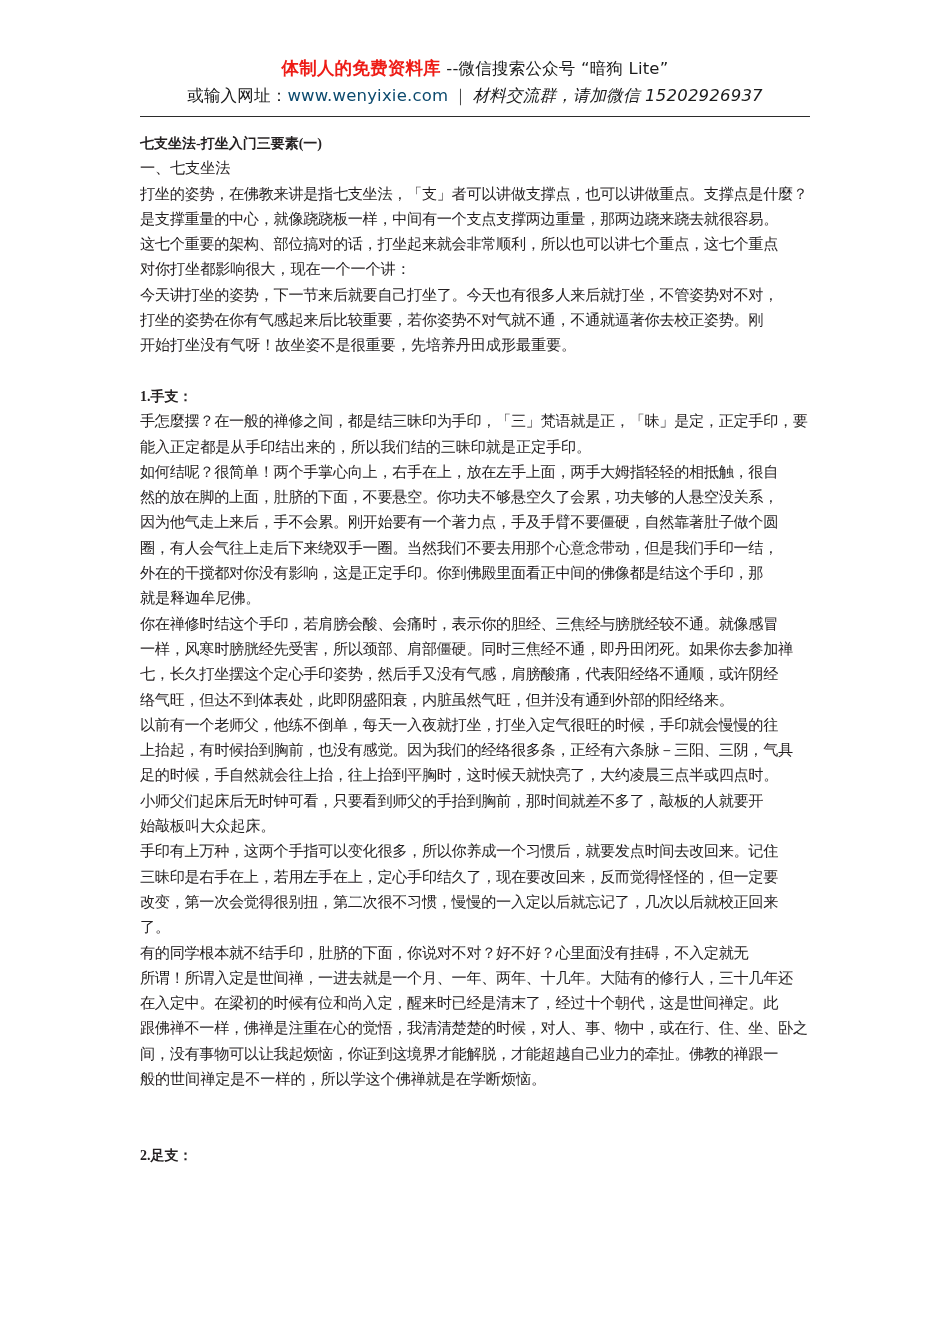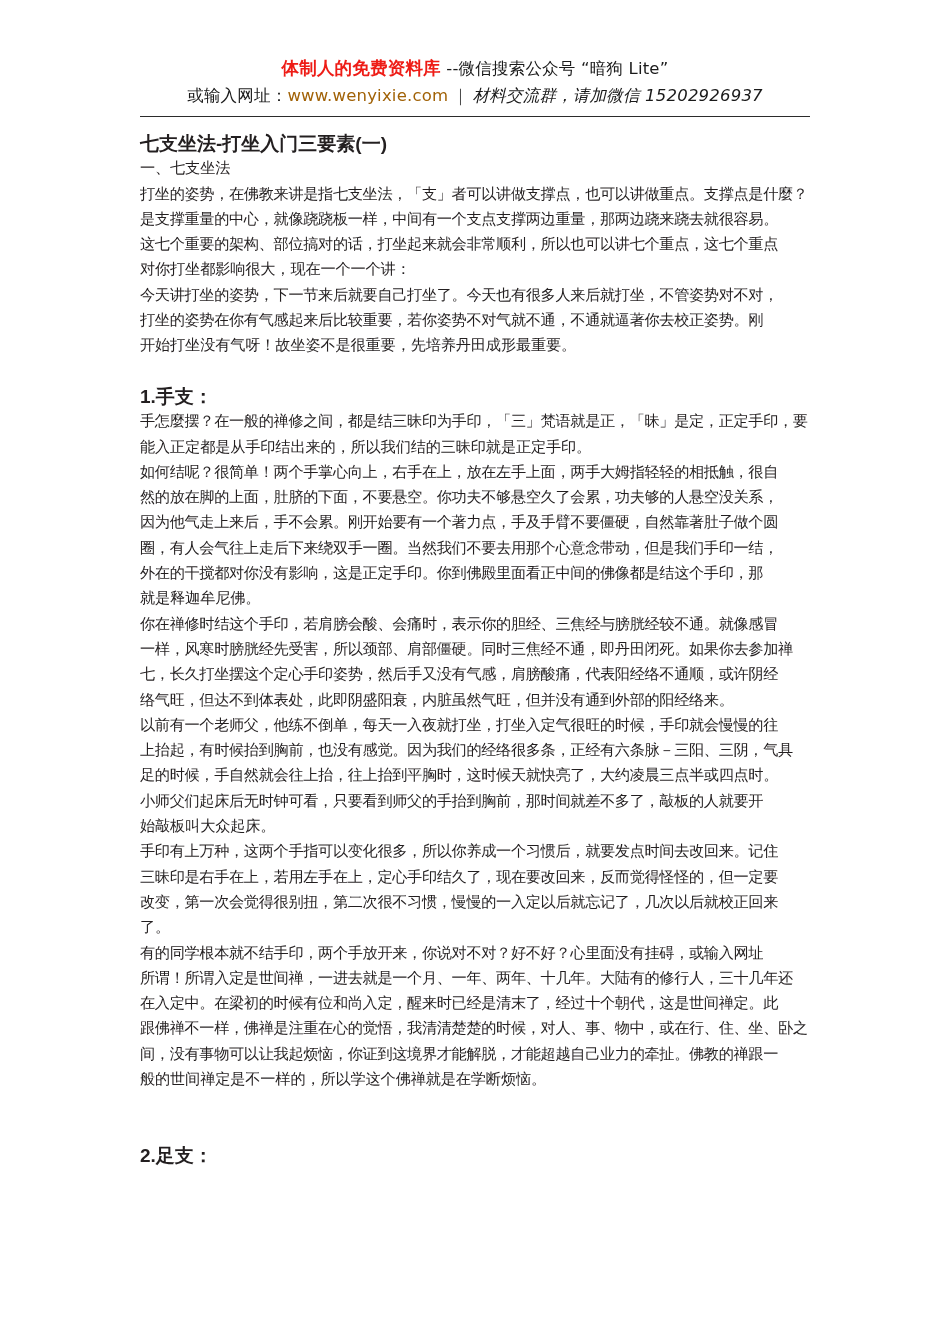--- a/index.html
+++ b/index.html
@@ -58,21 +58,21 @@
 
   .promo-rest {
     color: #1a1a1a;
   }
 
   .promo-label {
     color: #1a1a1a;
   }
 
   .promo-url {
-    color: #a16207;
+    color: #0c4a6e;
   }
 
   .promo-sep {
     color: #4a4a4a;
     padding: 0 4px;
   }
 
   .promo-tail {
     color: #1a1a1a;
     font-style: italic;
@@ -98,22 +98,22 @@
   .doc-line {
     font-size: 15.2px;
     line-height: 25.3px;
     color: #231f20;
     white-space: nowrap;
     font-family: "DejaVu Serif", "Liberation Serif", serif;
     letter-spacing: -0.15px;
   }
 
   .doc-line.heading {
-    font-family: Liberation Sans, sans-serif;
-    font-size: 19px;
+    font-family: Liberation Serif, serif;
+    font-size: 14px;
     font-weight: bold;
     letter-spacing: 0;
   }
 
   .doc-line.justified {
     letter-spacing: -0.35px;
   }
 
   .doc-gap {
     height: 25.3px;
@@ -188,21 +188,21 @@
     </div>
 
     <div>
       <div class="doc-line justified">手印有上万种，这两个手指可以变化很多，所以你养成一个习惯后，就要发点时间去改回来。记住</div>
       <div class="doc-line justified">三昧印是右手在上，若用左手在上，定心手印结久了，现在要改回来，反而觉得怪怪的，但一定要</div>
       <div class="doc-line justified">改变，第一次会觉得很别扭，第二次很不习惯，慢慢的一入定以后就忘记了，几次以后就校正回来</div>
       <div class="doc-line">了。</div>
     </div>
 
     <div>
-      <div class="doc-line justified">有的同学根本就不结手印，两个手放开来，你说对不对？好不好？心里面没有挂碍，或输入网址</div>
+      <div class="doc-line justified">有的同学根本就不结手印，肚脐的下面，你说对不对？好不好？心里面没有挂碍，不入定就无</div>
       <div class="doc-line justified">所谓！所谓入定是世间禅，一进去就是一个月、一年、两年、十几年。大陆有的修行人，三十几年还</div>
       <div class="doc-line justified">在入定中。在梁初的时候有位和尚入定，醒来时已经是清末了，经过十个朝代，这是世间禅定。此</div>
       <div class="doc-line justified">跟佛禅不一样，佛禅是注重在心的觉悟，我清清楚楚的时候，对人、事、物中，或在行、住、坐、卧之</div>
       <div class="doc-line justified">间，没有事物可以让我起烦恼，你证到这境界才能解脱，才能超越自己业力的牵扯。佛教的禅跟一</div>
       <div class="doc-line">般的世间禅定是不一样的，所以学这个佛禅就是在学断烦恼。</div>
     </div>
 
     <div class="doc-gap"></div>
     <div class="doc-gap"></div>
 

